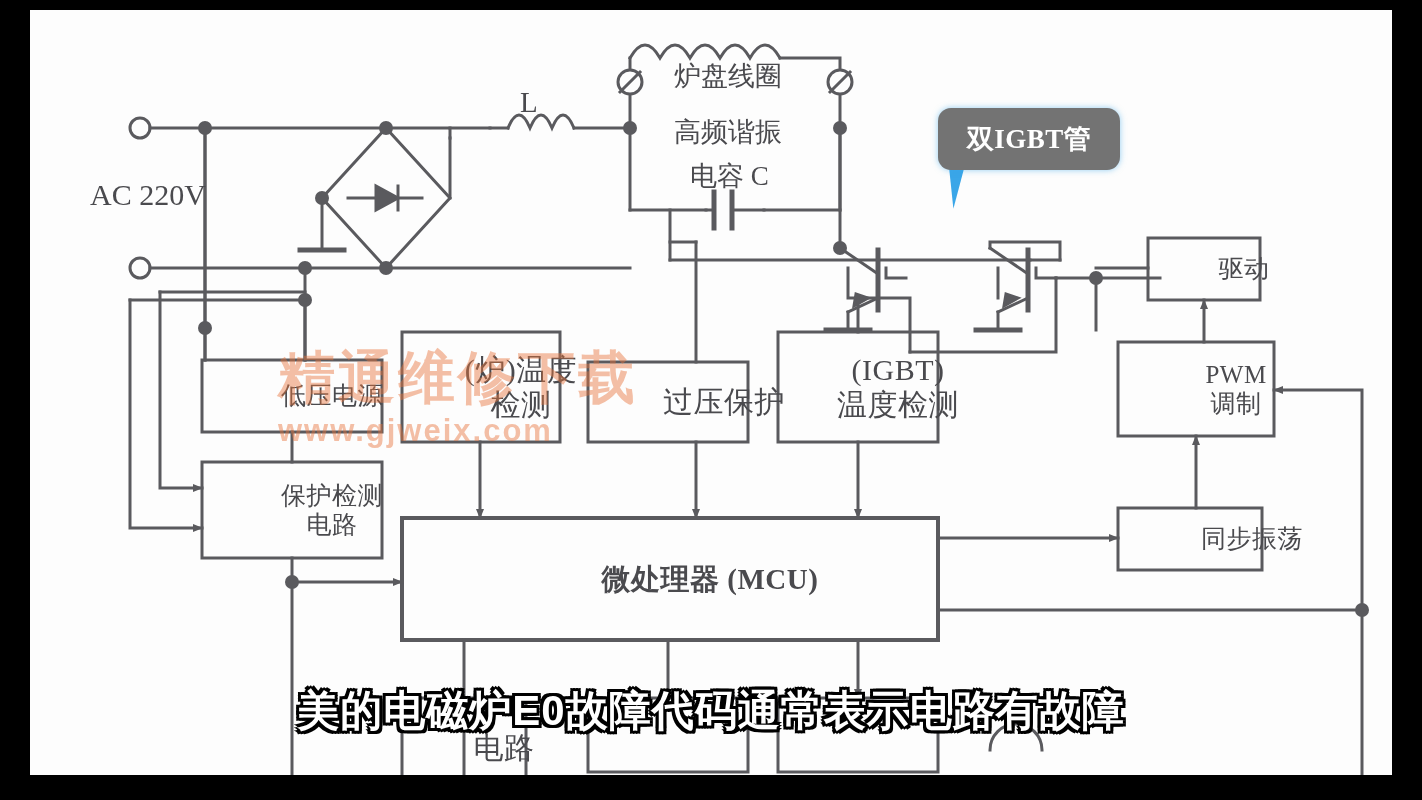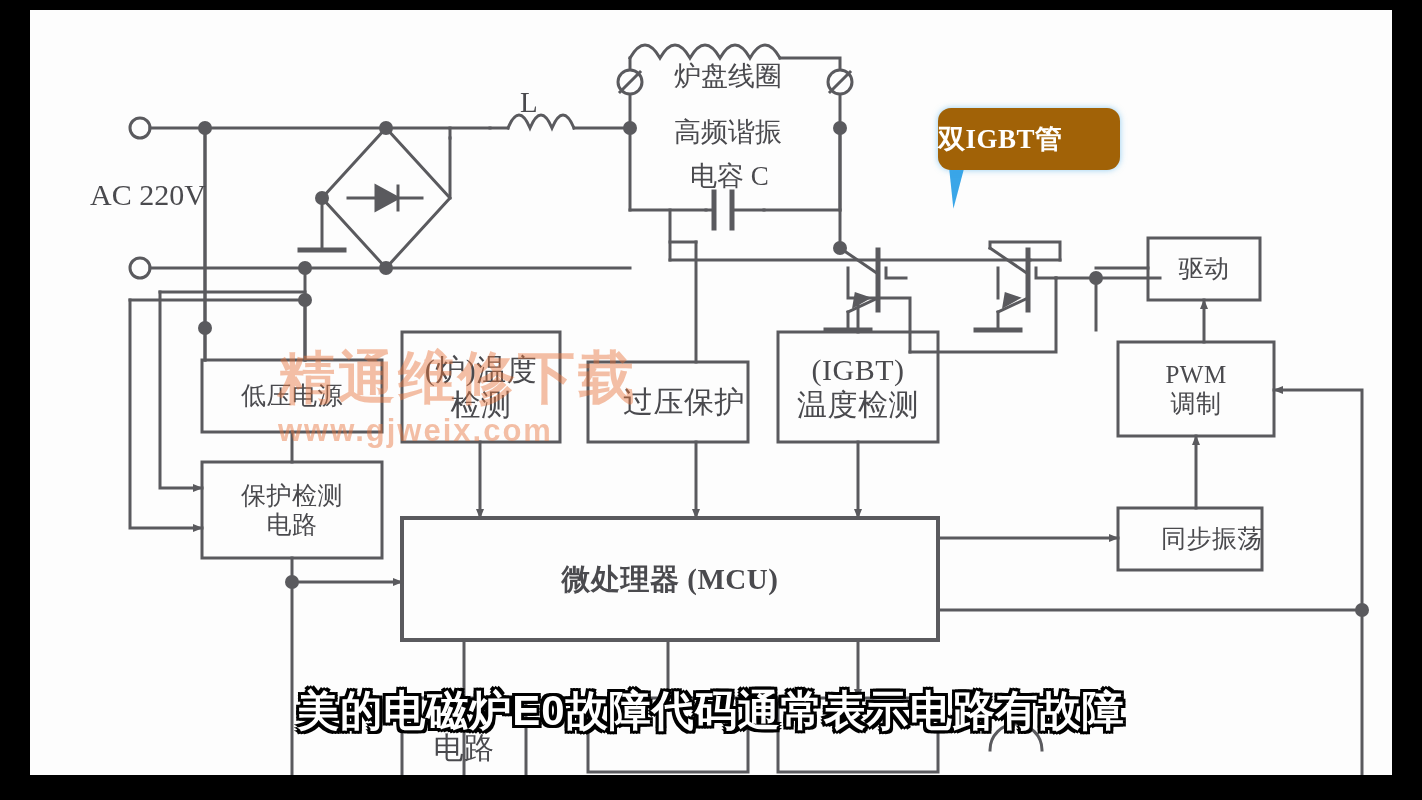--- a/index.html
+++ b/index.html
@@ -8,29 +8,29 @@
        font-family:"Liberation Sans","DejaVu Sans",sans-serif;}
   #stage{position:relative;width:1422px;height:800px;background:#000;}
   #canvas{position:absolute;left:30px;top:10px;width:1362px;height:765px;
           background:#fdfdfd;overflow:hidden;}
   #svgwrap{position:absolute;left:0;top:0;width:1362px;height:765px;}
   svg{display:block;}
 
   .blk-label{position:absolute;display:flex;align-items:center;justify-content:center;
              text-align:center;color:#4a4a4e;font-size:25px;line-height:1.18;
              font-family:"Liberation Serif","DejaVu Serif",serif;
-             letter-spacing:.5px;pointer-events:none;}
+             letter-spacing:.5px;pointer-events:none;padding-left:40px;}
   .blk-label.small{font-size:30px;}
 
   .freetext{position:absolute;color:#4a4a4e;
             font-family:"Liberation Serif","DejaVu Serif",serif;pointer-events:none;}
 
   #callout{position:absolute;left:938px;top:108px;width:182px;height:62px;
-           background:#a16207;border-radius:13px;display:flex;align-items:center;
-           justify-content:flex-start;box-shadow:0 0 6px rgba(58,166,232,.55);}
+           background:#737373;border-radius:13px;display:flex;align-items:center;
+           justify-content:center;box-shadow:0 0 6px rgba(58,166,232,.55);}
   #callout span{color:#fff;font-size:27px;font-weight:bold;letter-spacing:.5px;
                 font-family:"Liberation Serif","DejaVu Serif",serif;}
   #callout-tail{position:absolute;left:949px;top:167px;width:0;height:0;
                 border-left:16px solid #3aa6e8;border-bottom:42px solid transparent;
                 transform:rotate(-6deg);transform-origin:top left;}
 
   #wm{position:absolute;left:248px;top:330px;width:560px;height:90px;
       pointer-events:none;opacity:.45;}
   #wm .wm-main{color:#e8743c;font-size:57px;font-weight:bold;letter-spacing:3px;
                font-family:"Liberation Serif","DejaVu Serif",serif;white-space:nowrap;}

